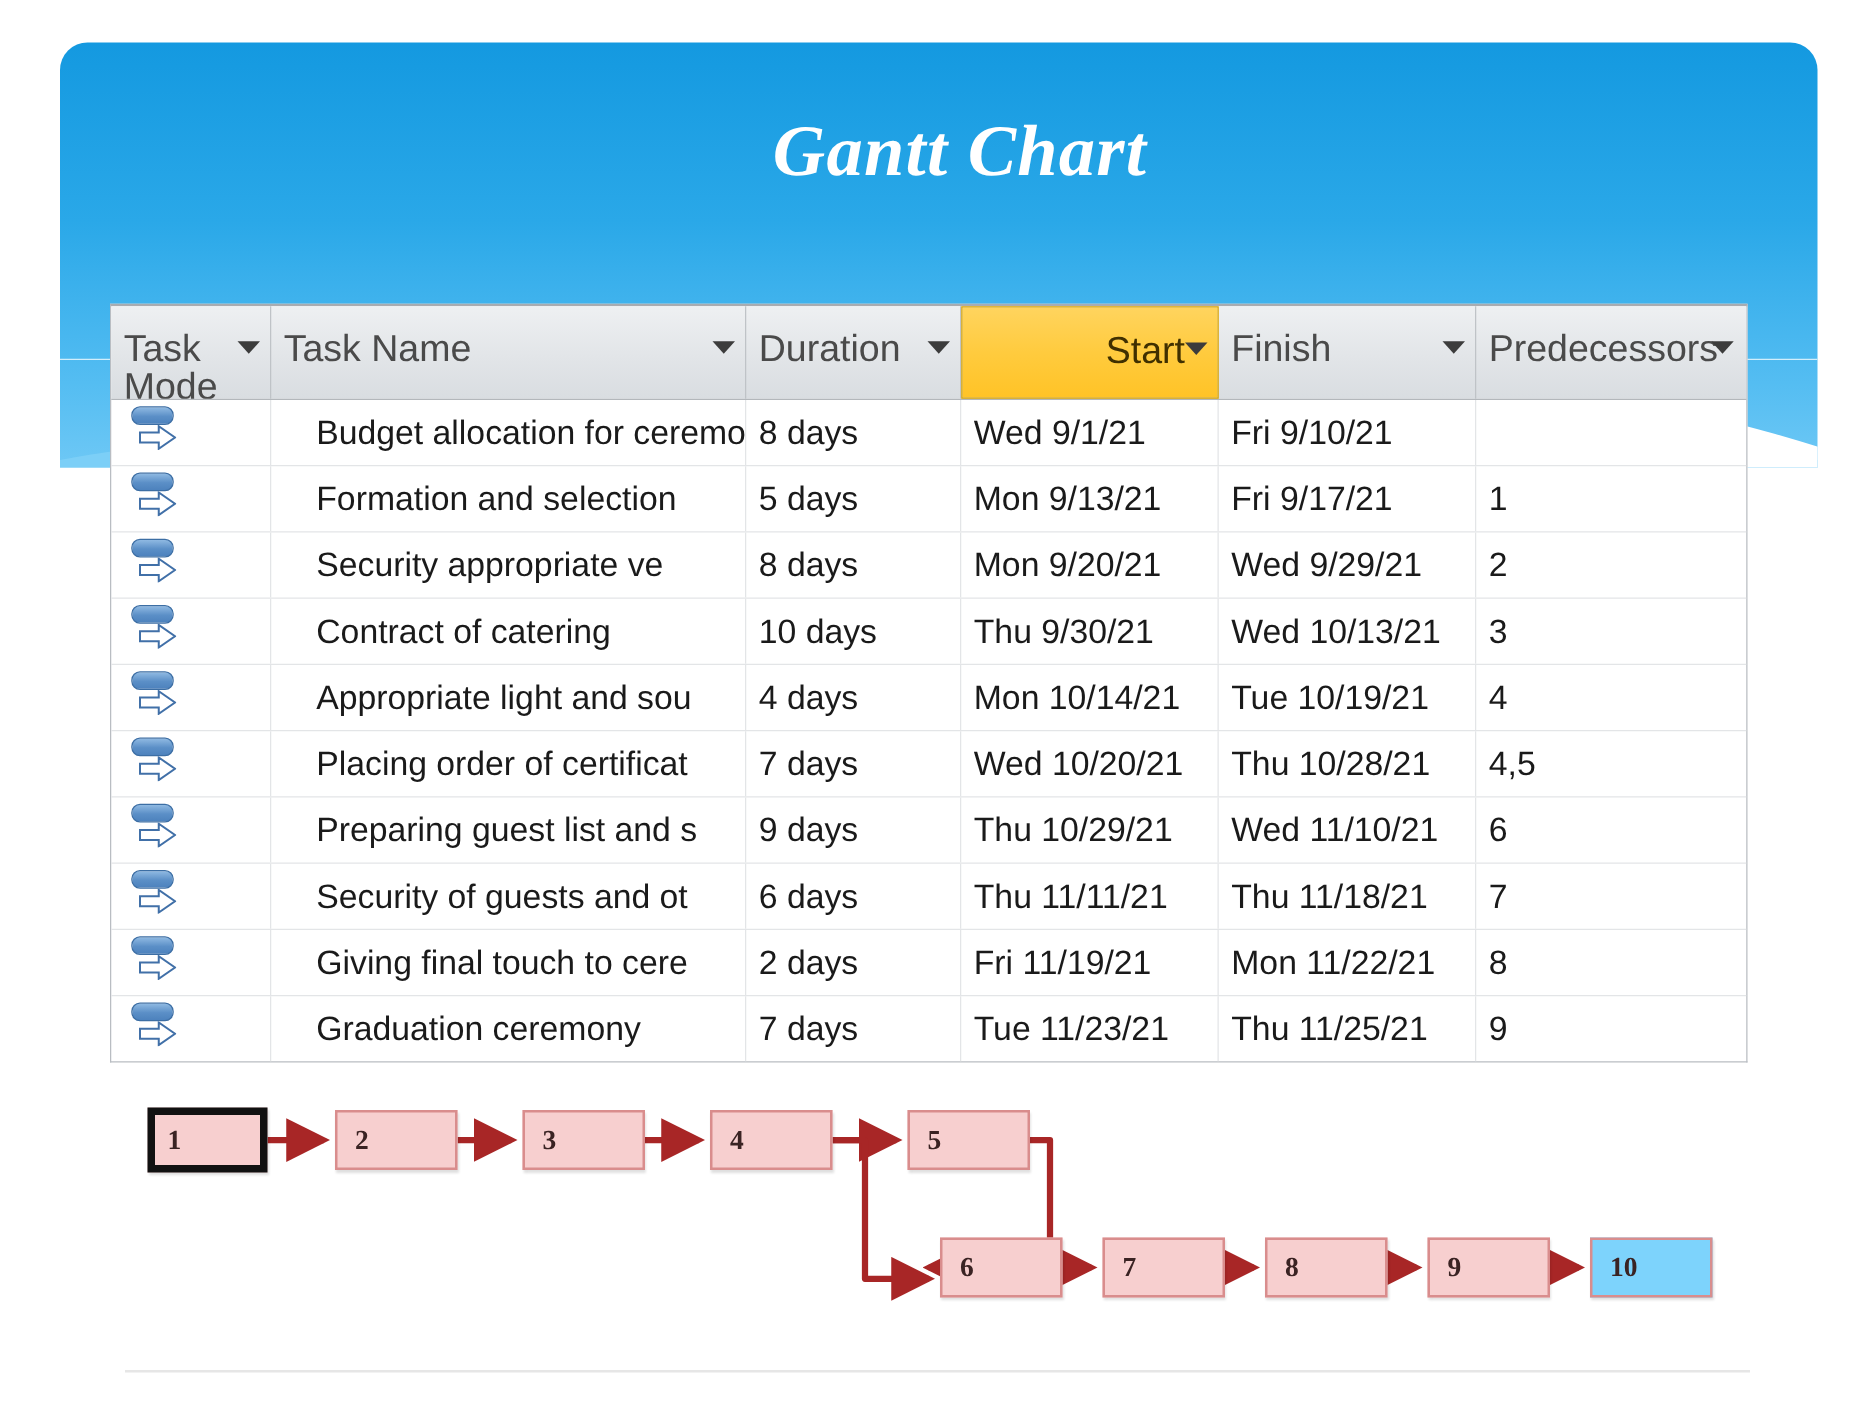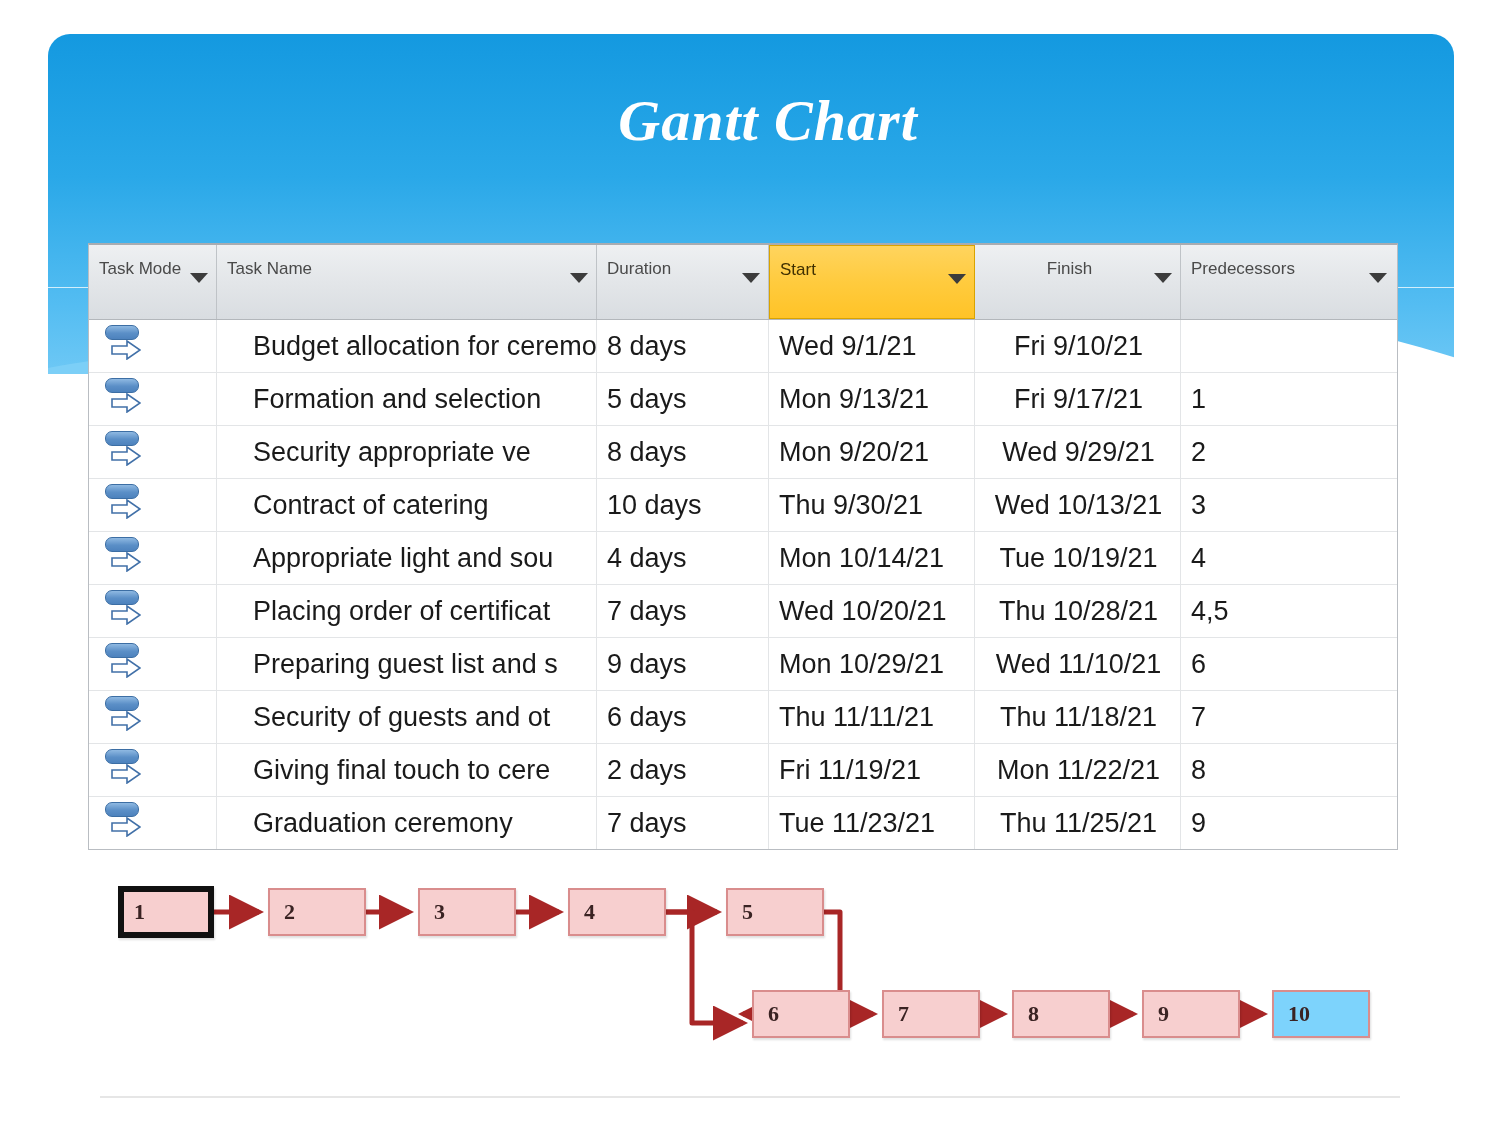--- a/index.html
+++ b/index.html
@@ -92,31 +92,32 @@
   .grid-header {
     display: flex;
     background: linear-gradient(180deg, #eef0f2 0%, #e2e5e8 55%, #d9dde1 100%);
     border-bottom: 1px solid #b3b7bb;
     height: 74px;
   }
   .hcell {
     position: relative;
     box-sizing: border-box;
     border-right: 1px solid #bfc3c7;
-    padding: 9px 26px 0 10px;
-    font-size: 17px;
+    padding: 20px 26px 0 10px;
+    font-size: 30px;
     color: #4a4a4a;
     line-height: 30px;
     overflow: hidden;
     font-family: "Liberation Sans", sans-serif;
   }
   .hcell.start-col {
     background: linear-gradient(180deg, #ffd45e 0%, #ffcb3e 50%, #ffc327 100%);
     border: 1px solid #d9a300;
     color: #403000;
+    text-align: right;
   }
   .hcell .caret {
     position: absolute;
     right: 8px;
     top: 28px;
     width: 0;
     height: 0;
     border-left: 9px solid transparent;
     border-right: 9px solid transparent;
     border-top: 10px solid #3c3c3c;
@@ -140,21 +141,21 @@
     font-family: "Liberation Sans", sans-serif;
   }
   .cell.taskname { padding-left: 36px; }
   .cell.mode { padding: 0; position: relative; }
 
   
   .c-mode      { width: 128px; flex: 0 0 128px; }
   .c-name      { width: 380px; flex: 0 0 380px; }
   .c-duration  { width: 172px; flex: 0 0 172px; }
   .c-start     { width: 206px; flex: 0 0 206px; }
-  .c-finish    { width: 206px; flex: 0 0 206px; text-align: center; }
+  .c-finish    { width: 206px; flex: 0 0 206px; }
   .c-pred      { width: 214px; flex: 0 0 214px; border-right: none; }
 
   
   .mode-icon {
     position: absolute;
     left: 14px;
     top: 5px;
     width: 44px;
     height: 40px;
   }
@@ -352,21 +353,21 @@
               <span class="pill"></span>
               <span class="arrow">
                 <svg width="30" height="20" viewBox="0 0 30 20">
                   <path d="M1 6 H16 V1 L29 10 L16 19 V14 H1 Z" fill="#ffffff" stroke="#4170a8" stroke-width="1.6"></path>
                 </svg>
               </span>
             </span>
           </div>
           <div class="cell c-name taskname">Preparing guest list and s</div>
           <div class="cell c-duration">9 days</div>
-          <div class="cell c-start">Mon 10/29/21</div>
+          <div class="cell c-start">Thu 10/29/21</div>
           <div class="cell c-finish">Wed 11/10/21</div>
           <div class="cell c-pred">6</div>
         </div>
         <div class="grid-row">
           <div class="cell mode c-mode">
             <span class="mode-icon">
               <span class="pill"></span>
               <span class="arrow">
                 <svg width="30" height="20" viewBox="0 0 30 20">
                   <path d="M1 6 H16 V1 L29 10 L16 19 V14 H1 Z" fill="#ffffff" stroke="#4170a8" stroke-width="1.6"></path>

